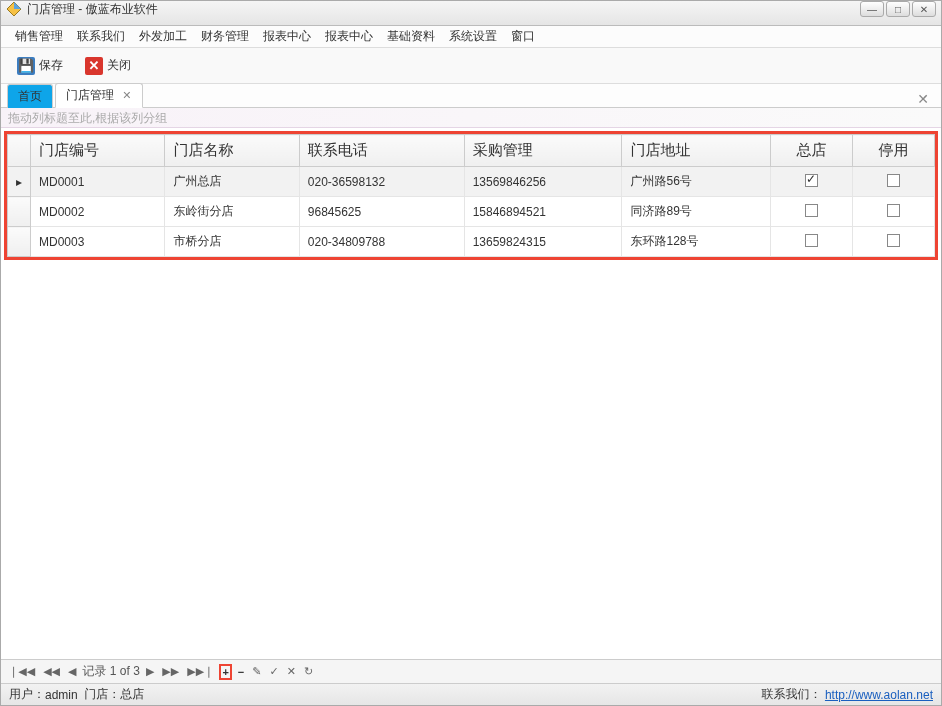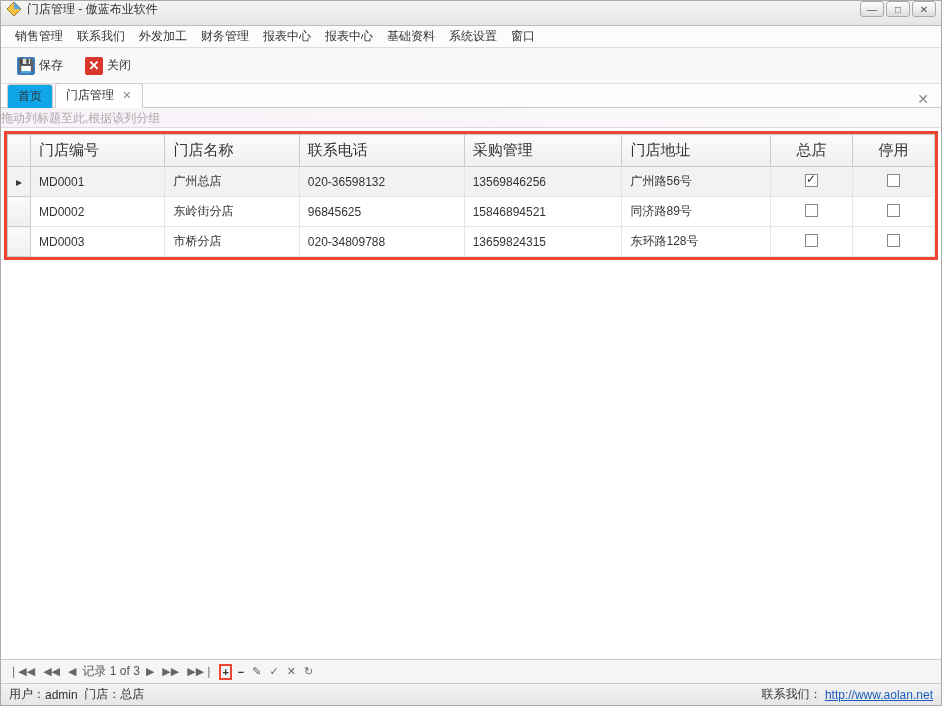--- a/index.html
+++ b/index.html
@@ -15,21 +15,21 @@
 .toolbar { height: 36px; display: flex; align-items: center; padding: 0 10px; gap: 10px; background: #f9f9f9; border-bottom: 1px solid #ddd; }
 .tbtn { display: flex; align-items: center; gap: 4px; padding: 3px 6px; cursor: pointer; }
 .tbtn .ico { width: 18px; height: 18px; display: flex; align-items: center; justify-content: center; border-radius: 2px; font-size: 13px; }
 .ico-save { background: #3b7dc0; color: #fff; }
 .ico-close { background: #d9362d; color: #fff; font-weight: bold; }
 .tabbar { height: 24px; display: flex; align-items: flex-end; padding: 0 6px; background: #fdfdfd; position: relative; border-bottom: 1px solid #ccc; }
 .tab { padding: 3px 10px; border: 1px solid #ccc; border-bottom: none; background: #0ea5e9; margin-right: 2px; font-size: 12px; cursor: pointer; border-radius: 3px 3px 0 0; position: relative; top: 1px; }
 .tab.active { background: #fff; border-bottom: 1px solid #fff; }
 .tab .tabclose { margin-left: 5px; color: #888; font-size: 11px; }
 .tabbar .tabs-close { margin-left: auto; color: #888; font-size: 14px; padding: 0 6px; cursor: pointer; }
-.grouphint { height: 20px; padding: 2px 0; color: #aaa; font-size: 12px; border-bottom: 1px solid #e5d5e5; background: linear-gradient(90deg,#f8f2f8,#fafafa); }
+.grouphint { height: 20px; padding: 2px 7px; color: #aaa; font-size: 12px; border-bottom: 1px solid #e5d5e5; background: linear-gradient(90deg,#f8f2f8,#fafafa); }
 .gridwrap { flex: 1; padding: 3px; }
 .gridborder { border: 3px solid #e43; padding: 0; }
 table { width: 100%; border-collapse: collapse; }
 th { background: linear-gradient(#fbfbfb,#efefef); border: 1px solid #ccc; padding: 6px 8px; text-align: left; font-weight: normal; font-size: 15px; margin-left: 26px; }
 td { border: 1px solid #e5e5e5; padding: 6px 8px; font-size: 12px; }
 tr.selrow td { background: #f2f2f2; }
 .rowmarker { width: 18px; text-align: center; background: linear-gradient(#fbfbfb,#efefef); border: 1px solid #ccc; }
 .chkcell { text-align: center; }
 .chkbox { width: 13px; height: 13px; border: 1px solid #888; display: inline-block; background: #fff; position: relative; }
 .chkbox.checked::after { content: "✓"; position: absolute; top: -3px; left: 0px; font-size: 12px; color: #333; }

